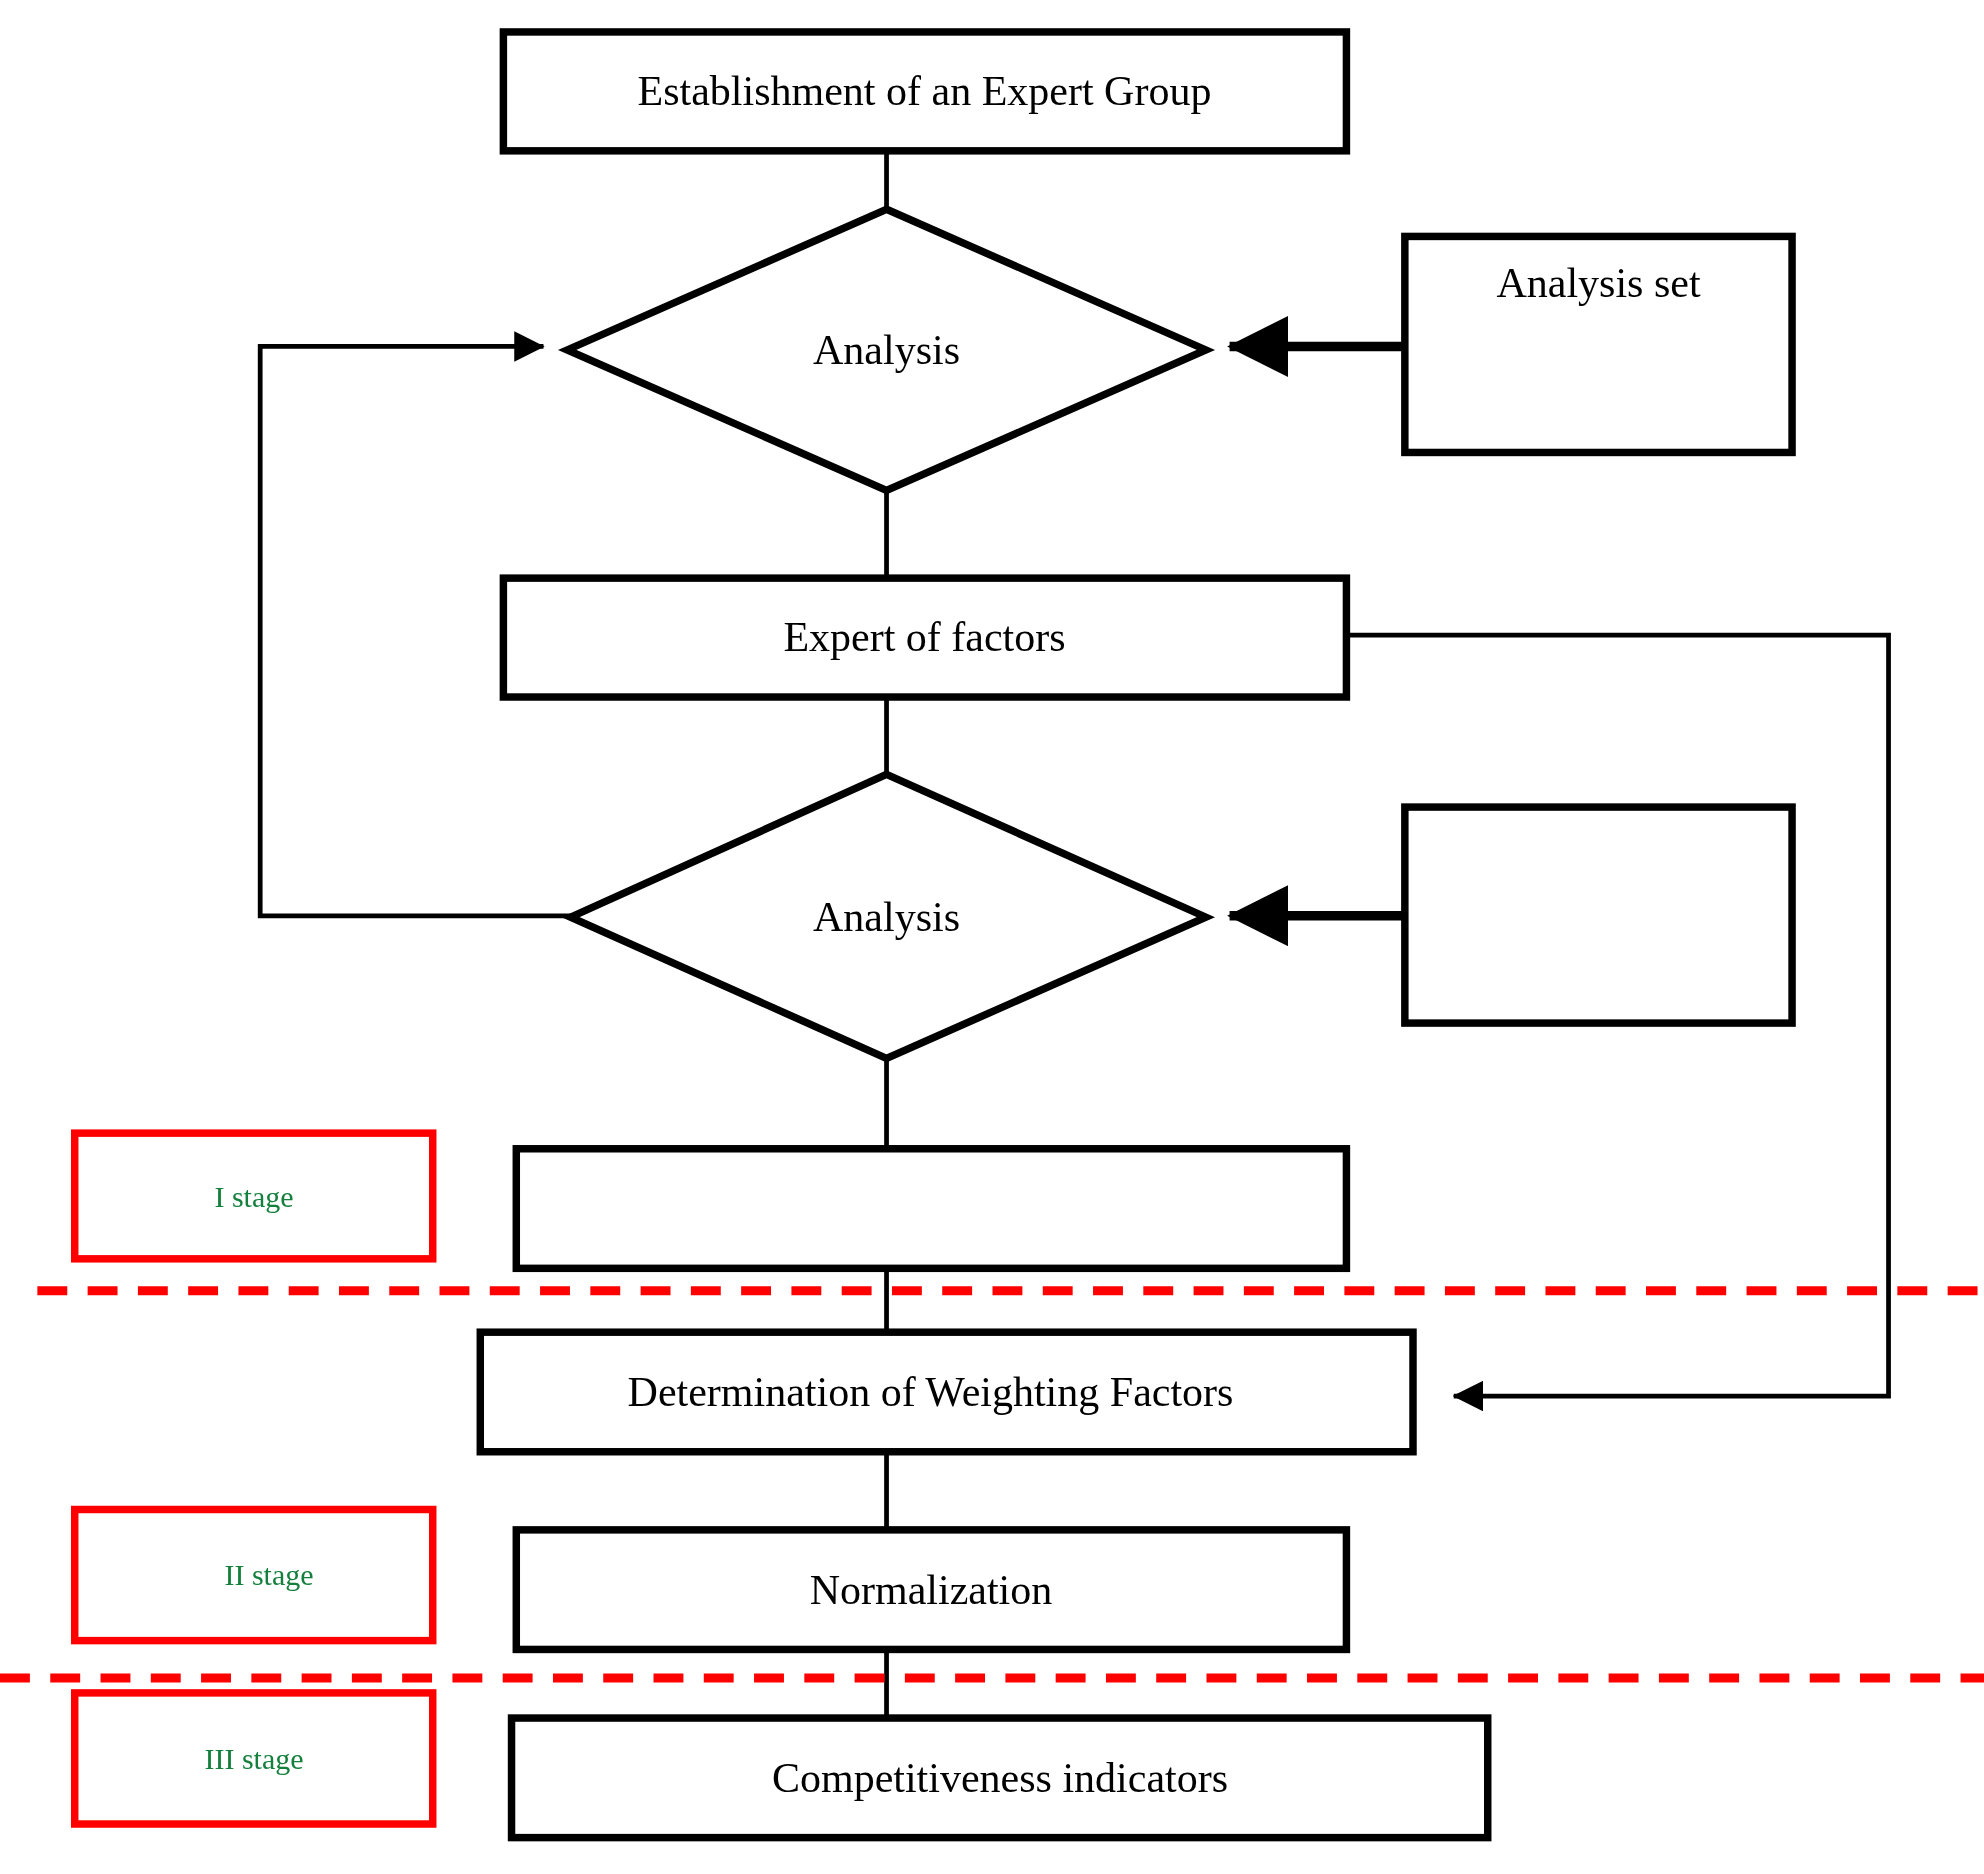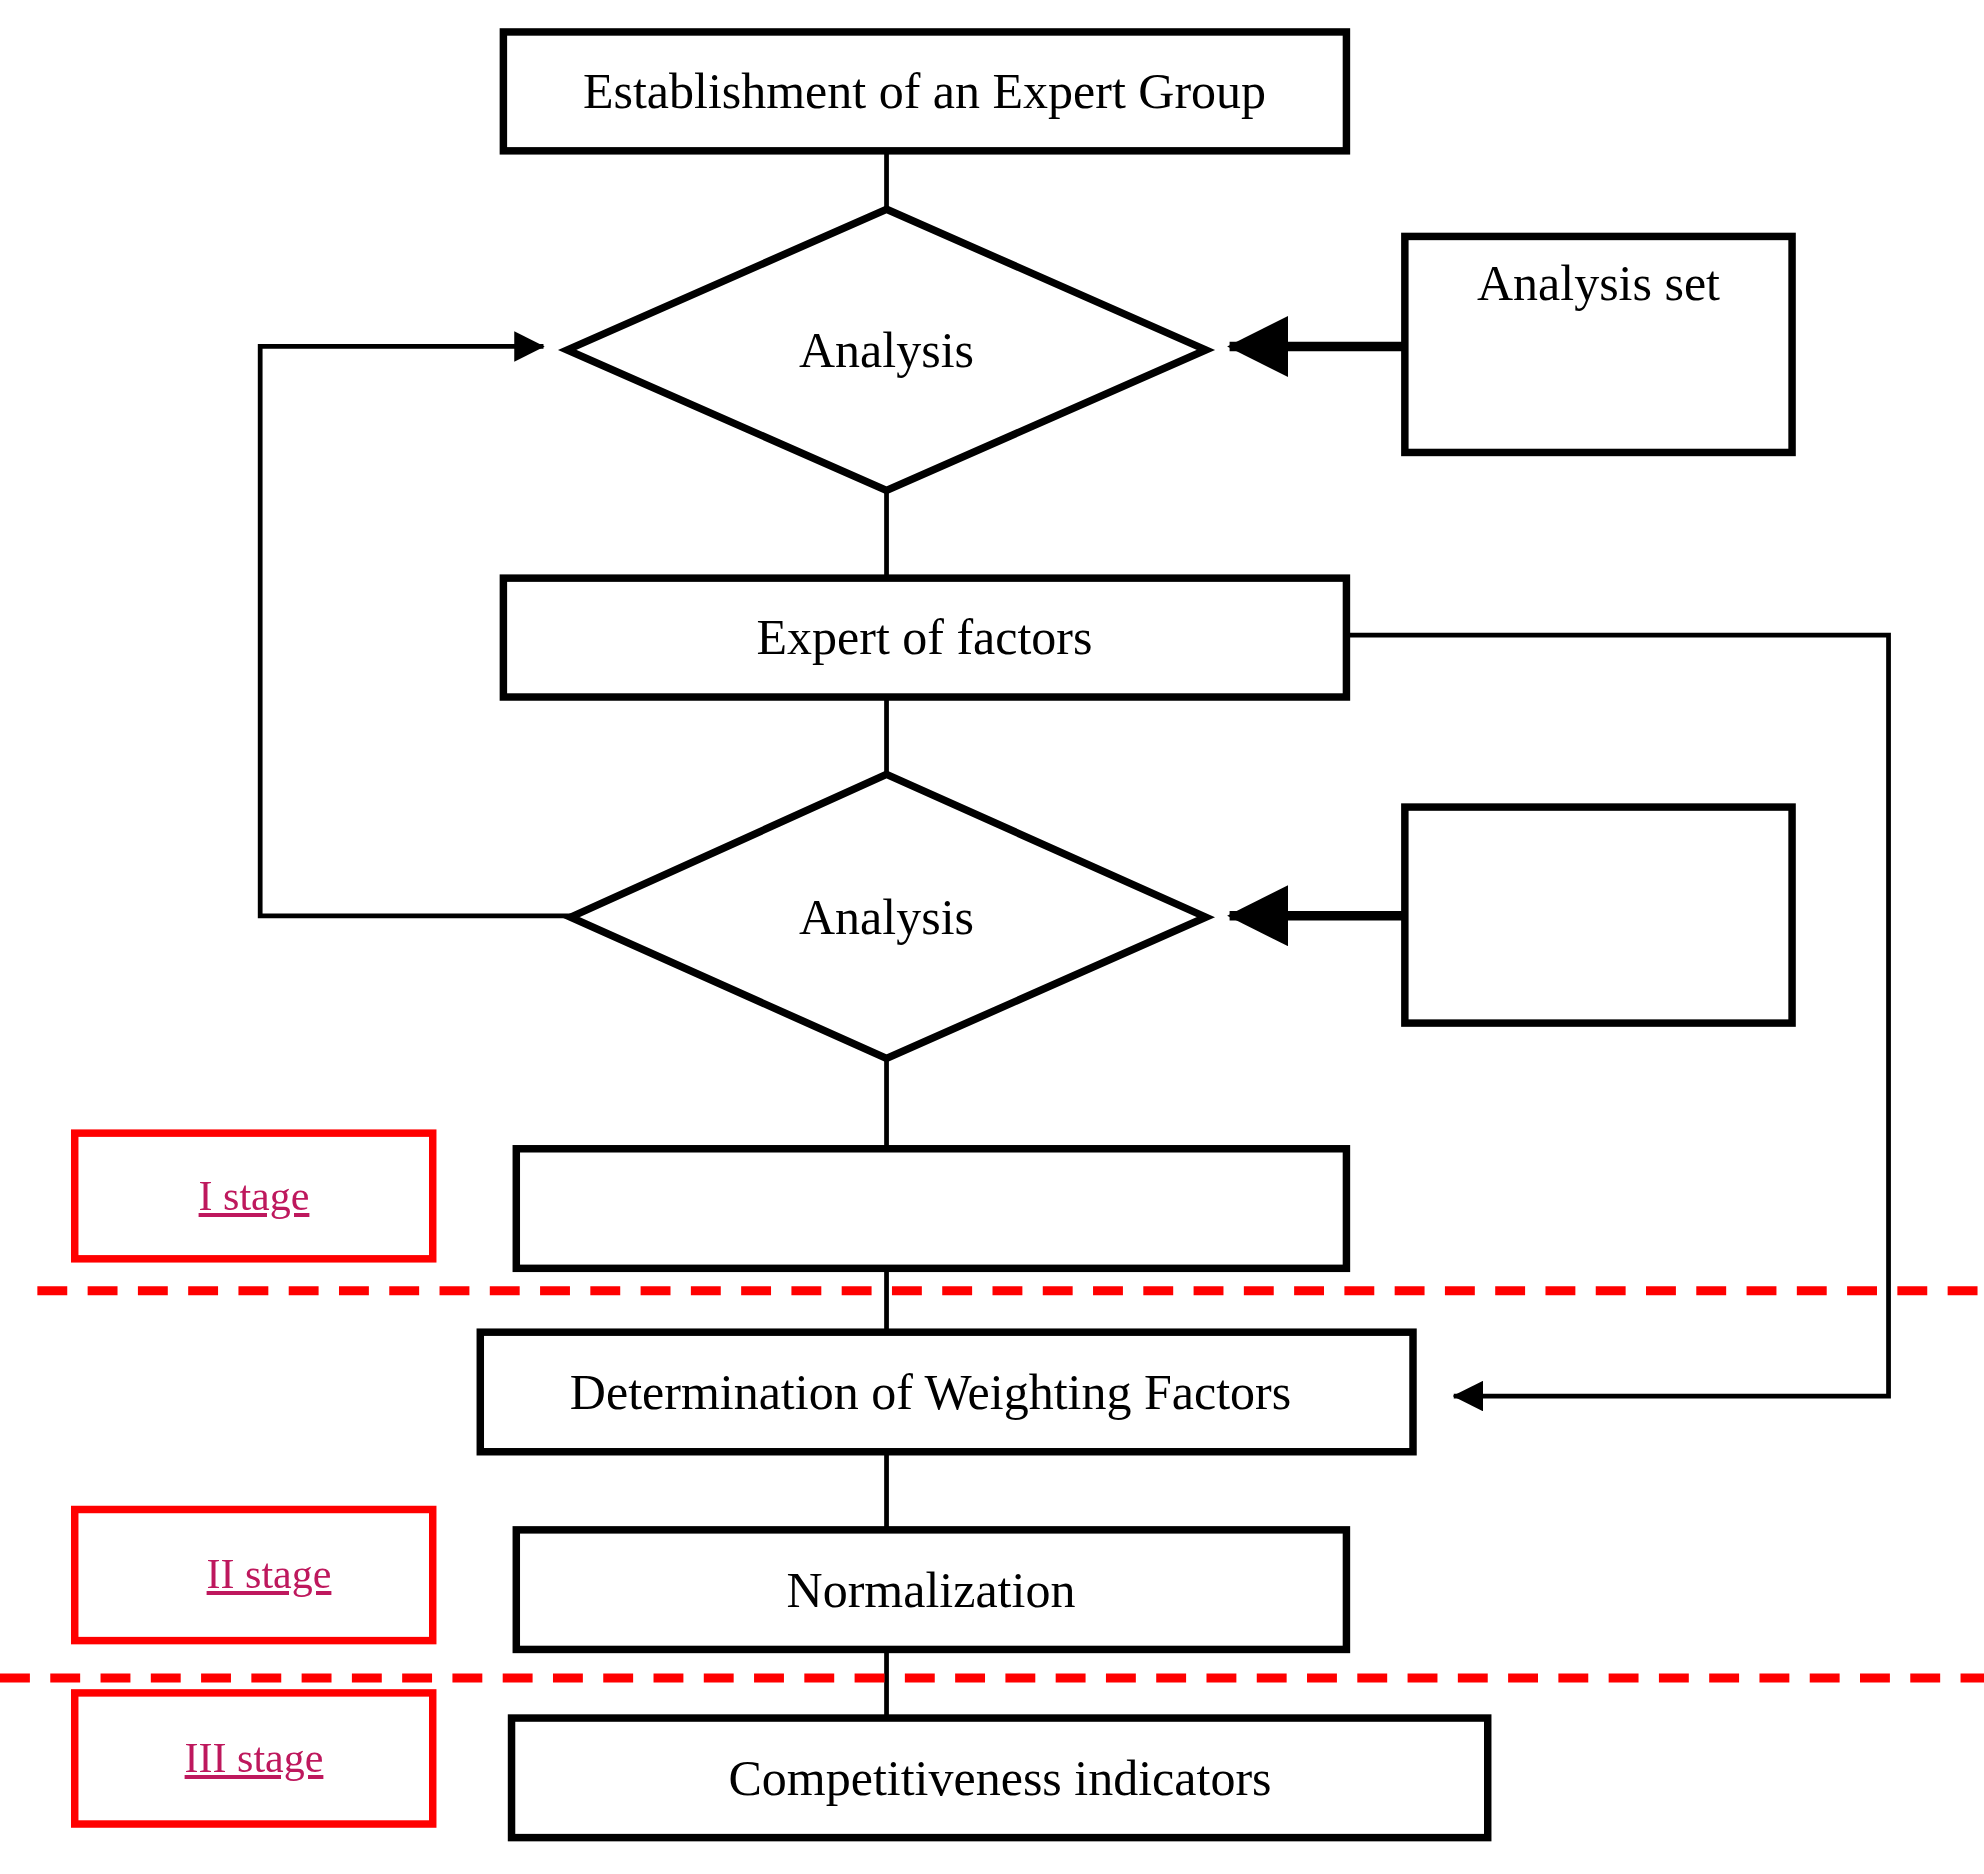--- a/index.html
+++ b/index.html
@@ -26,29 +26,28 @@
     height: 1875px;
   }
   .node-label {
     position: absolute;
     display: flex;
     align-items: center;
     justify-content: center;
     text-align: center;
     color: #000000;
     font-family: "Liberation Serif", "DejaVu Serif", serif;
-    font-size: 50px;
+    font-size: 42px;
     line-height: 1.1;
     pointer-events: none;
     white-space: nowrap;
   }
   .stage-label {
-    color: #be185d;
-    font-size: 42px;
-    text-decoration: underline;
+    color: #15803d;
+    font-size: 30px;
   }
 </style>
 </head>
 <body>
 
 <div id="canvas">
 
   <svg id="flow-svg" viewBox="0 0 2922 2760">
     <defs>
       <marker id="arrowSolid" viewBox="0 0 10 10" refX="9.6" refY="5" markerWidth="6.4" markerHeight="6.4" orient="auto-start-reverse">

